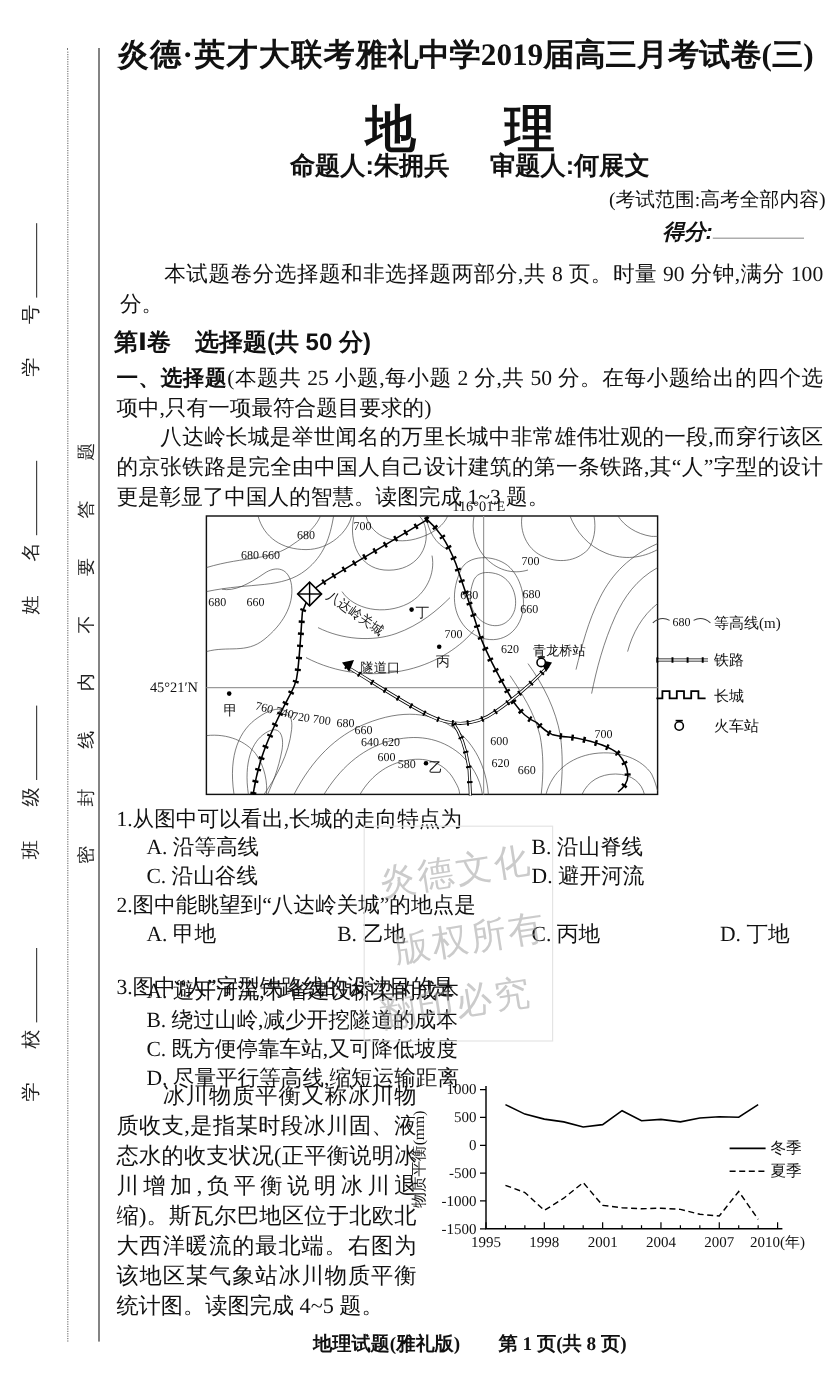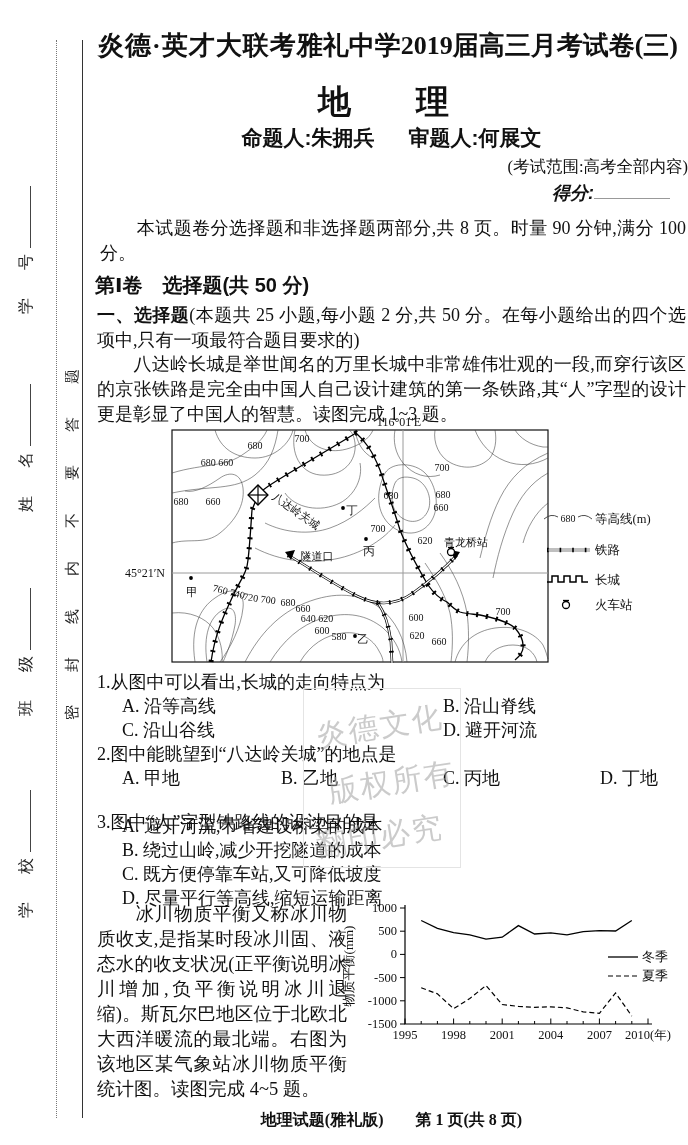--- a/index.html
+++ b/index.html
@@ -10,21 +10,21 @@
   
   .seal-dotted{left:56px;top:40px;height:1078px;width:0;border-left:1px dotted #777;}
   .seal-solid{left:82px;top:40px;height:1078px;width:0;border-left:1.3px solid #333;}
   .vrot{position:absolute;white-space:nowrap;transform:rotate(-90deg);transform-origin:0 0;}
   .field{font-size:16px;letter-spacing:6px;color:#222;}
   .field .blank{display:inline-block;width:62px;border-bottom:1px solid #444;height:14px;letter-spacing:0;}
   .sealtxt{font-size:15px;letter-spacing:33px;color:#222;}
   
   .titleline{left:98px;top:28px;width:590px;font-size:26px;font-weight:bold;white-space:nowrap;}
   .brand{font-weight:900;letter-spacing:1px;}
-  .subject{left:95px;top:80px;width:593px;text-align:center;font-size:33px;font-weight:bold;letter-spacing:16px;}
+  .subject{left:95px;top:80px;width:593px;text-align:center;font-size:42px;font-weight:bold;letter-spacing:16px;}
   .people{left:95px;top:124px;width:593px;text-align:center;font-size:21px;font-weight:bold;}
   .people span{margin:0 14px;}
   .scope{left:95px;top:156px;width:593px;text-align:right;font-size:16.5px;}
   .score{left:552px;top:181px;font-size:18px;font-weight:bold;font-style:italic;}
   .score .blank{display:inline-block;width:76px;border-bottom:1.5px solid #999;height:14px;}
   
   .para{font-size:18px;line-height:25px;text-align:justify;}
   .intro{left:100px;top:216px;width:586px;font-family:Liberation Serif, serif;}
   .part-title{left:95px;top:272px;width:593px;text-align:left;font-size:20px;font-weight:bold;}
   .instr{left:97px;top:303px;width:589px;font-size:18px;line-height:25px;text-align:justify;}

